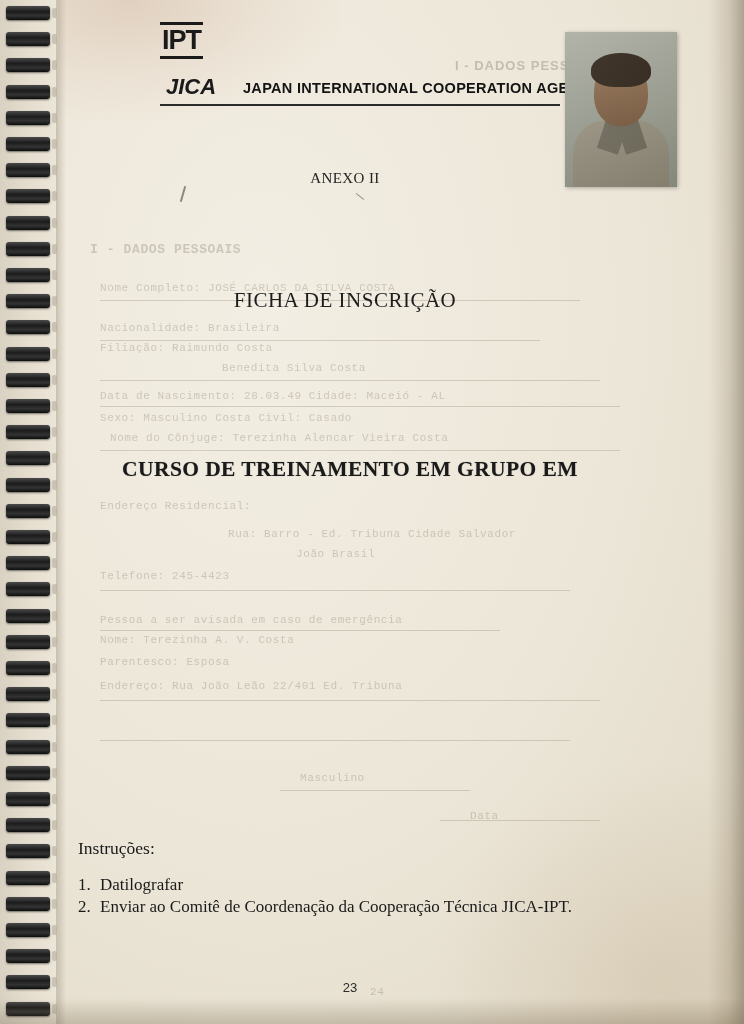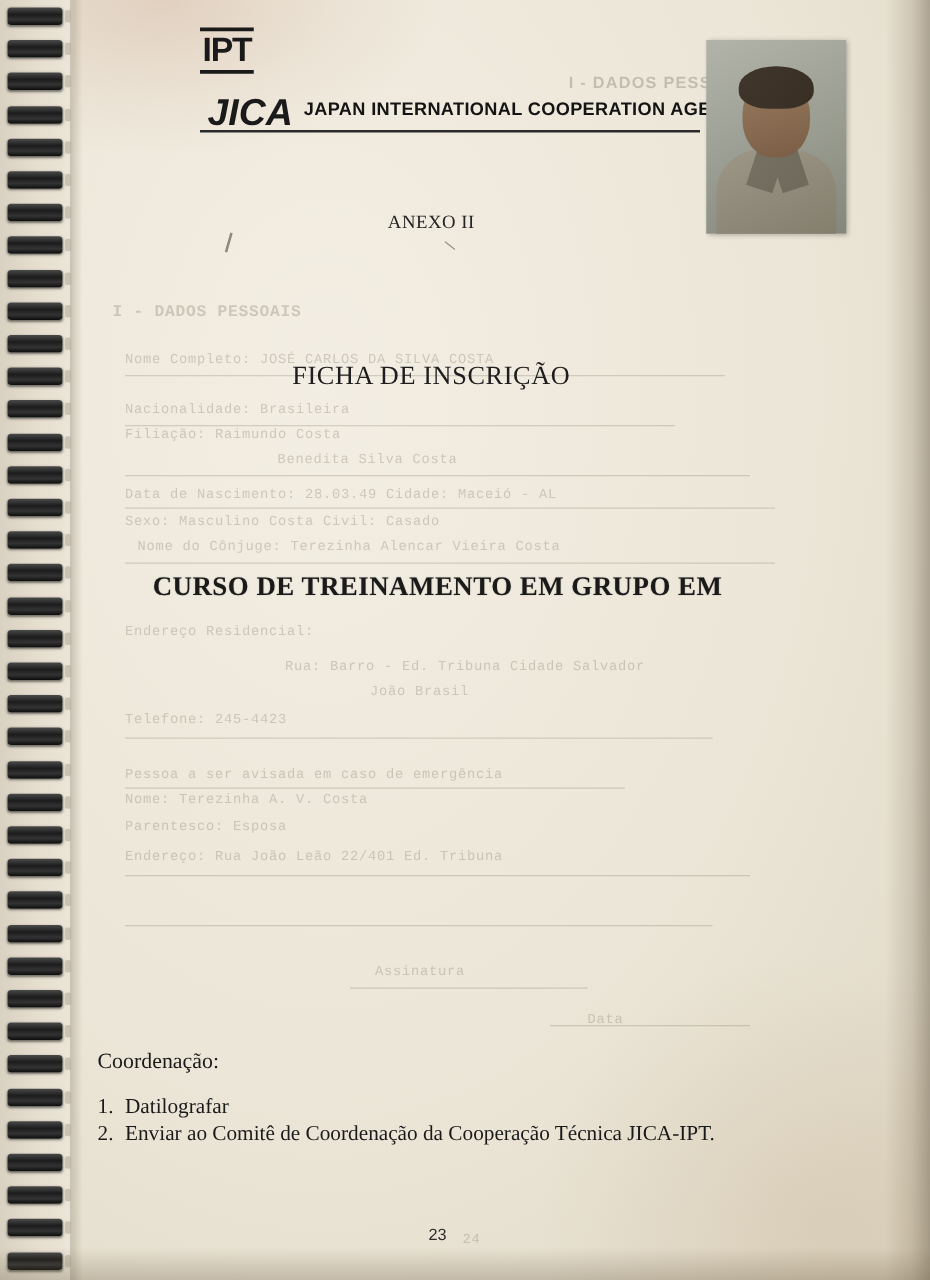--- a/index.html
+++ b/index.html
@@ -136,21 +136,21 @@
     font-size: 10.5px;
     color: #1f1f1f;
     letter-spacing: 0.05px;
     white-space: nowrap;
   }
   .jica-logo {
     position: absolute;
     left: 166px; top: 74px;
     font-family: "Liberation Sans", sans-serif;
     font-weight: bold;
-    font-size: 30px;
+    font-size: 22px;
     font-style: italic;
     color: #1a1a1a;
     letter-spacing: 0px;
   }
   .jica-text {
     position: absolute;
     left: 243px; top: 80px;
     font-family: "Liberation Sans", sans-serif;
     font-weight: bold;
     font-size: 14.5px;
@@ -325,21 +325,21 @@
     <div class="ghost" style="left:100px; top:412px;">Sexo:  Masculino        Costa Civil:  Casado</div>
     <div class="ghost" style="left:110px; top:432px;">Nome do Cônjuge:   Terezinha Alencar Vieira Costa</div>
     <div class="ghost" style="left:100px; top:500px;">Endereço Residencial:</div>
     <div class="ghost" style="left:228px; top:528px;">Rua:    Barro - Ed. Tribuna              Cidade Salvador</div>
     <div class="ghost" style="left:296px; top:548px;">João   Brasil</div>
     <div class="ghost" style="left:100px; top:570px;">Telefone:  245-4423</div>
     <div class="ghost" style="left:100px; top:614px;">Pessoa a ser avisada em caso de emergência</div>
     <div class="ghost" style="left:100px; top:634px;">Nome:  Terezinha A. V. Costa</div>
     <div class="ghost" style="left:100px; top:656px;">Parentesco:  Esposa</div>
     <div class="ghost" style="left:100px; top:680px;">Endereço:  Rua João Leão 22/401 Ed. Tribuna</div>
-    <div class="ghost" style="left:300px; top:772px;">Assinatura</div>
+    <div class="ghost" style="left:300px; top:772px;">Masculino</div>
     <div class="ghost" style="left:470px; top:810px;">Data</div>
     <div class="ghost" style="left:370px; top:986px;">24</div>
 
     <div class="ghost-rule" style="left:100px; top:300px; width:480px;"></div>
     <div class="ghost-rule" style="left:100px; top:340px; width:440px;"></div>
     <div class="ghost-rule" style="left:100px; top:380px; width:500px;"></div>
     <div class="ghost-rule" style="left:100px; top:406px; width:520px;"></div>
     <div class="ghost-rule" style="left:100px; top:450px; width:520px;"></div>
     <div class="ghost-rule" style="left:100px; top:590px; width:470px;"></div>
     <div class="ghost-rule" style="left:100px; top:630px; width:400px;"></div>
@@ -367,21 +367,21 @@
   <div class="anexo">ANEXO II</div>
   <div class="pen-mark"></div>
   <div class="pen-mark2"></div>
 
   <div class="title-main">FICHA DE INSCRIÇÃO</div>
 
   <div class="title-course">
     <div>CURSO DE TREINAMENTO EM GRUPO EM</div>
   </div>
 
-  <div class="instr-head">Coordenação:</div>
+  <div class="instr-head">Instruções:</div>
   <div class="instr-list">
     <div class="instr-row">
       <span class="instr-num">1.</span>
       <span>Datilografar</span>
     </div>
     <div class="instr-row">
       <span class="instr-num">2.</span>
       <span>Enviar ao Comitê de Coordenação da Cooperação Técnica JICA-IPT.</span>
     </div>
   </div>

